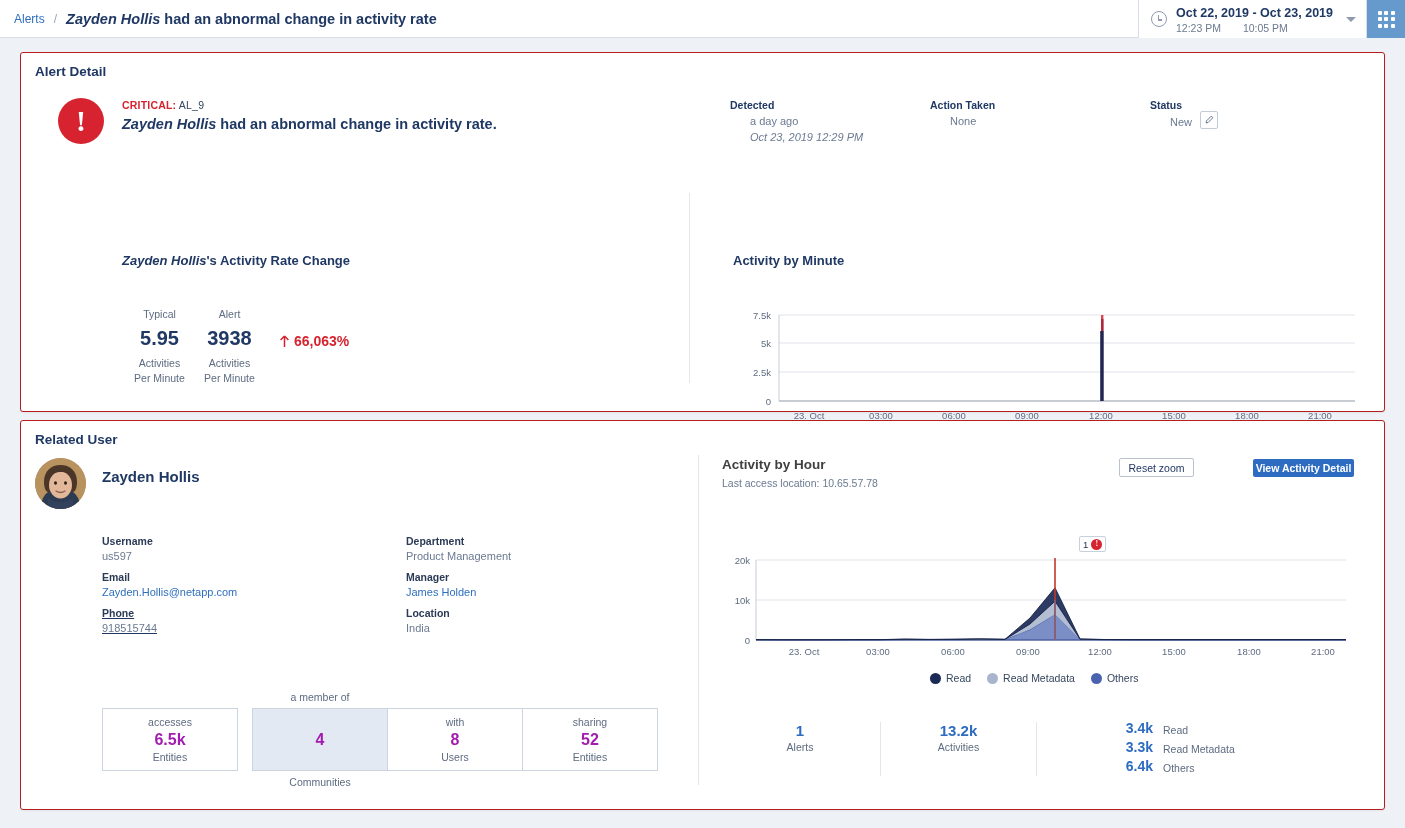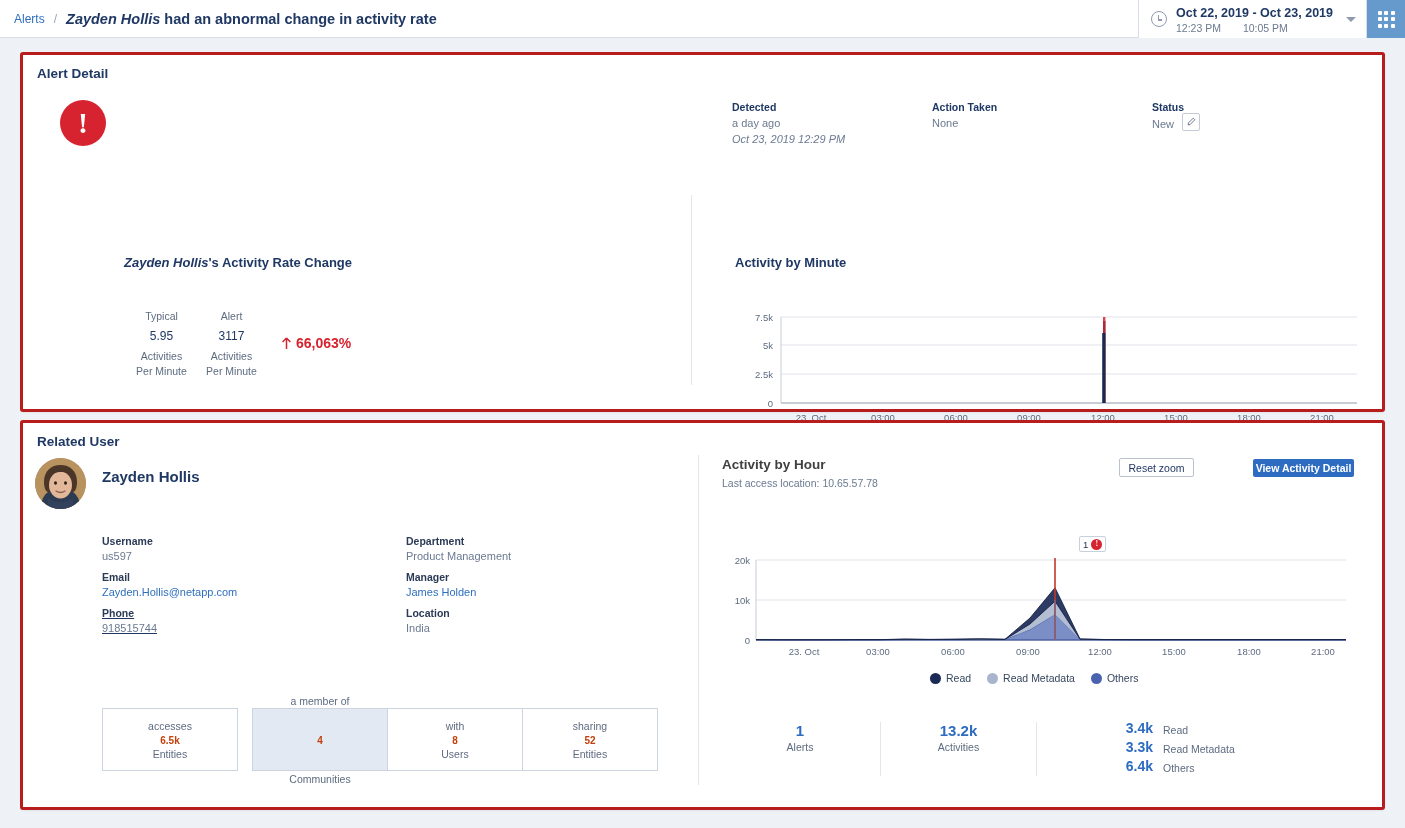--- a/index.html
+++ b/index.html
@@ -42,21 +42,21 @@
 
   .grid-btn {
     position:absolute; right:0; top:0; width:38px; height:38px;
     background:#6699cc; display:flex; align-items:center; justify-content:center; cursor:pointer;
   }
   .dots3 { display:grid; grid-template-columns:repeat(3,4px); grid-template-rows:repeat(3,4px); gap:2.5px; }
   .dots3 span { width:4px;height:4px;background:#fff; border-radius:1px; }
 
   
   .card {
-    position:absolute; background:#fff; border:3px solid #b91c1c; border-radius:3px;
+    position:absolute; background:#fff; border:1px solid #b91c1c; border-radius:3px;
     box-shadow:0 1px 2px rgba(30,50,90,.06);
   }
   #card-alert { left:20px; top:52px; width:1365px; height:360px; }
   #card-user  { left:20px; top:420px; width:1365px; height:390px; }
   .card-title { font-size:13.5px; font-weight:bold; color:#1f3864; }
 
   
   .sec-title { position:absolute; left:14px; top:11px; }
   .alert-icon {
     position:absolute; left:37px; top:45px; width:46px; height:46px; border-radius:50%;
@@ -65,36 +65,36 @@
   .alert-icon .bang { color:#fff; font-size:30px; font-weight:bold; line-height:1; font-family:"Liberation Serif", serif; }
   .alert-head { position:absolute; left:101px; top:46px; }
   .crit { font-size:10.5px; letter-spacing:.2px; }
   .crit .lbl { color:#d7232f; font-weight:bold; }
   .crit .code { color:#35465f; }
   .alert-sentence { font-size:14.5px; color:#1f3864; font-weight:600; margin-top:5px; }
   .alert-sentence i { font-style:italic; }
 
   .meta { position:absolute; top:46px; }
   .meta-label { font-size:10.5px; font-weight:bold; color:#1f3864; }
-  .meta-val { font-size:11px; color:#6b7a91; margin-top:4px; }
+  .meta-val { font-size:11px; color:#6b7a91; margin-top:4px;margin-left:20px; }
   .meta-val.ital { font-style:italic; }
   .edit-btn {
     width:18px;height:18px;border:1px solid #c3cbd6;border-radius:2px;
     display:inline-flex;align-items:center;justify-content:center;cursor:pointer;background:#fff;
     vertical-align:middle; margin-left:8px;
   }
   .pencil { width:10px;height:10px; }
 
   .divider-v { position:absolute; background:#e3e7ed; width:1px; }
 
   .rate-title { position:absolute; left:101px; top:200px; font-size:13px; font-weight:bold; color:#1f3864; }
   .rate-title i { font-style:italic; }
   .stat-col { position:absolute; text-align:center; }
   .stat-cap { font-size:10.5px; color:#5d6b81; }
-  .stat-num { font-size:12px; font-weight:normal; color:#1f3864; margin-top:7px; }
+  .stat-num { font-size:20px; font-weight:bold; color:#1f3864; margin-top:7px; }
   .stat-sub { font-size:10.5px; color:#5d6b81; line-height:1.45; margin-top:6px; }
   .pct-up { position:absolute; left:258px; top:280px; color:#d7232f; font-size:14px; font-weight:600; display:flex; align-items:center; gap:4px;}
   .summary { position:absolute; left:101px; top:356px; font-size:13px; color:#1f3864; }
   .summary i { font-style:italic; font-weight:500; }
   .summary b { font-weight:bold; }
 
   
   .chart-wrap { position:absolute; }
   .axis-label { font-size:9.5px; fill:#5d6b81; font-family:"Liberation Sans", sans-serif; }
 
@@ -109,21 +109,21 @@
   .f-val { font-size:11px; color:#6b7a91; margin-top:3px; }
   .f-val.link { color:#2e6fbd; cursor:pointer; }
 
   .kpi-row { position:absolute; left:103px; top:708px; display:flex; }
   .kpi {
     width:136px; height:63px; border:1px solid #ccd4e0; margin-left:-1px;
     display:flex; flex-direction:column; align-items:center; justify-content:center; background:#fff;
   }
   .kpi.hl { background:#e3e9f3; }
   .kpi .k-top { font-size:10.5px; color:#5d6b81; }
-  .kpi .k-num { font-size:10px; font-weight:bold; color:#c2410c; margin:3px 12px 2px; }
+  .kpi .k-num { font-size:16px; font-weight:bold; color:#a21caf; margin:3px 12px 2px; }
   .kpi .k-bot { font-size:10.5px; color:#5d6b81; }
 
   .ah-title { position:absolute; left:722px; top:457px; font-size:13.5px; font-weight:bold; color:#404040; }
   .ah-sub { position:absolute; left:722px; top:477px; font-size:10.5px; color:#6b7a91; }
   .btn-ghost {
     position:absolute; left:1119px; top:458px; width:75px; height:19px;
     border:1px solid #b9c2cf; background:#fff; border-radius:2px; cursor:pointer;
     font-size:10.5px; color:#1f3864; display:flex;align-items:center;justify-content:center;
   }
   .btn-primary {
@@ -191,20 +191,27 @@
     </div>
   </div>
 
   <div class="card" id="card-alert">
     <div class="sec-title card-title">Alert Detail</div>
 
     <div class="alert-icon">
         <span class="bang">!</span>
       </div>
 
+    <div class="alert-head">
+      <div class="crit">
+        <span class="lbl">CRITICAL:</span>
+        <span class="code">AL_9</span>
+      </div>
+      <div class="alert-sentence"><i>Zayden Hollis</i><span> had an abnormal change in activity rate.</span></div>
+    </div>
 
     <div class="meta" style="left:709px;">
       <div class="meta-label">Detected</div>
       <div class="meta-val">a day ago</div>
       <div class="meta-val ital">Oct 23, 2019 12:29 PM</div>
     </div>
 
     <div class="meta" style="left:909px;">
       <div class="meta-label">Action Taken</div>
       <div class="meta-val">None</div>
@@ -230,21 +237,21 @@
       <div class="stat-cap">Typical</div>
       <div class="stat-num">5.95</div>
       <div class="stat-sub">
         <div>Activities</div>
         <div>Per Minute</div>
       </div>
     </div>
 
     <div class="stat-col" style="left:175px; top:255px; width:67px;">
       <div class="stat-cap">Alert</div>
-      <div class="stat-num">3117</div>
+      <div class="stat-num">3938</div>
       <div class="stat-sub">
         <div>Activities</div>
         <div>Per Minute</div>
       </div>
     </div>
 
     <div class="pct-up">
       <svg width="11" height="13" viewBox="0 0 11 13">
         <path d="M5.5 1 L5.5 12 M5.5 1 L1.6 5 M5.5 1 L9.4 5" stroke="#d7232f" stroke-width="1.5" fill="none"></path>
       </svg>

